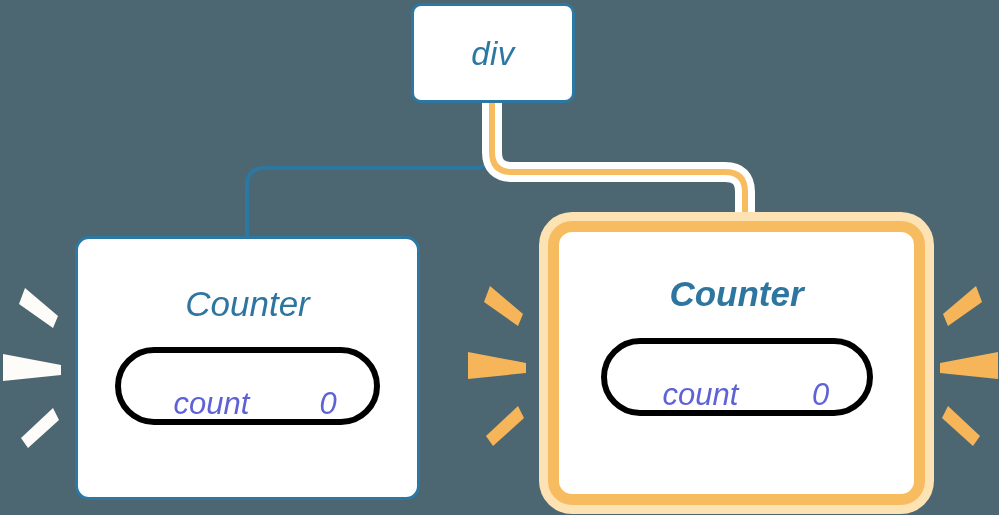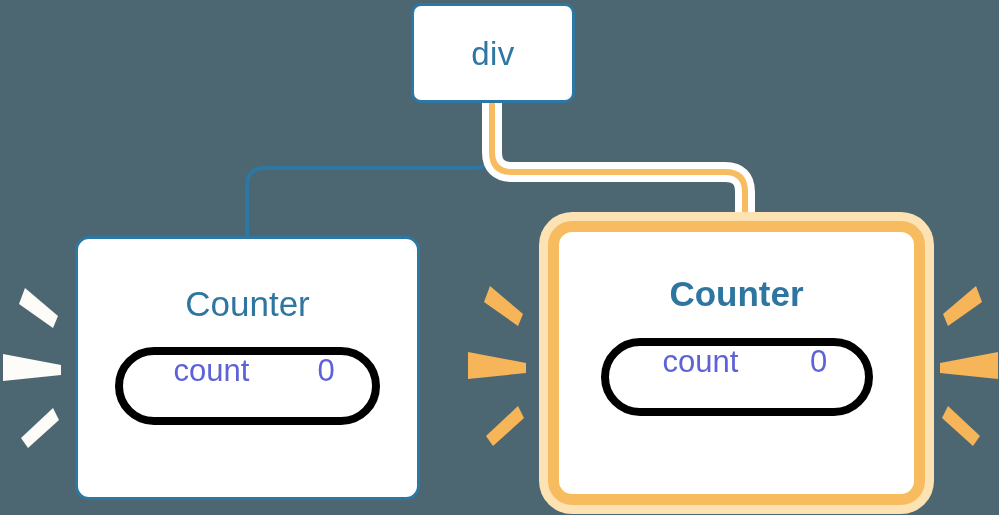--- a/index.html
+++ b/index.html
@@ -10,20 +10,21 @@
     width: 999px;
     height: 515px;
     background: #4c6771;
     font-family: "Liberation Sans", sans-serif;
     overflow: hidden;
   }
   #stage {
     position: relative;
     width: 999px;
     height: 515px;
+    font-style: italic;
   }
 
   
   #connectors {
     position: absolute;
     left: 0;
     top: 0;
     width: 999px;
     height: 515px;
     pointer-events: none;
@@ -88,22 +89,22 @@
   #node-counter-right .node-title {
     font-size: 35px;
     color: #2e76a0;
     font-weight: 700;
     line-height: 1;
   }
 
   
   .state-pill {
     display: flex;
-    align-items: flex-start;
-    border: 8px solid #000000;
+    align-items: flex-end;
+    border: 6px solid #000000;
     border-radius: 999px;
     height: 78px;
     box-sizing: border-box;
     background: transparent;
   }
   #node-counter-left .state-pill {
     width: 265px;
     margin-top: 26px;
   }
   #node-counter-right .state-pill {

